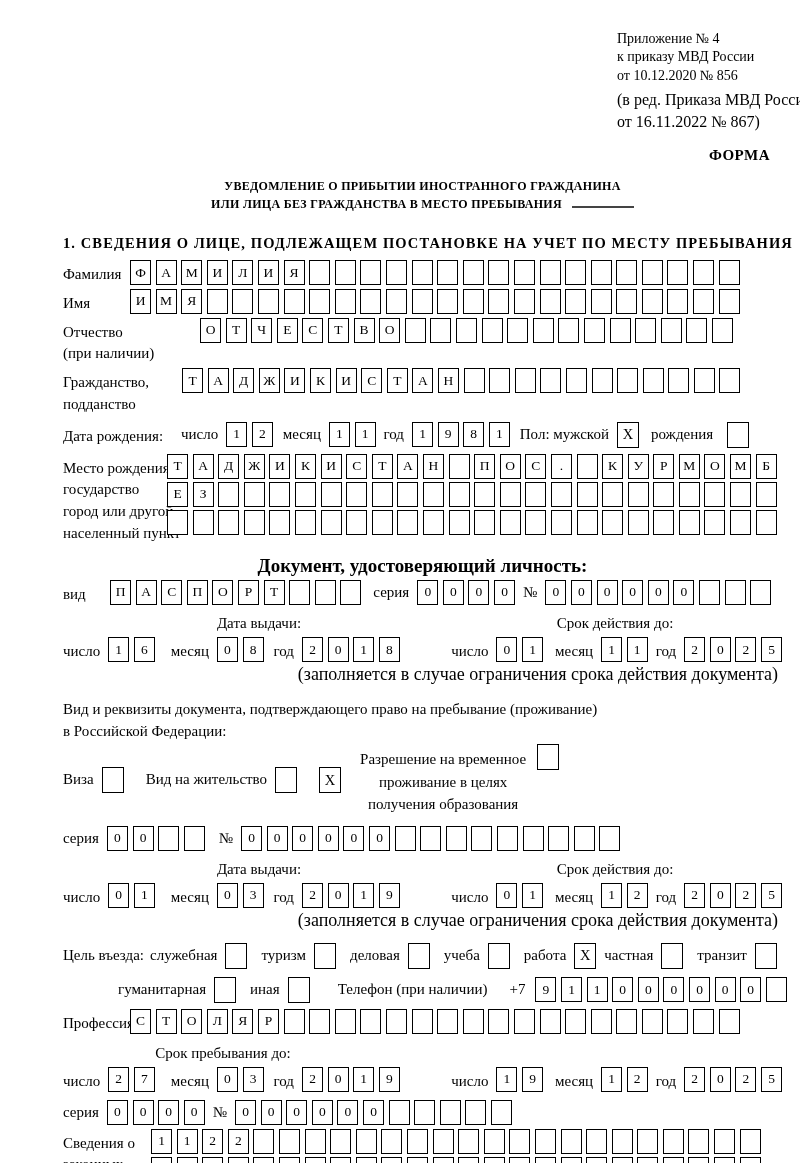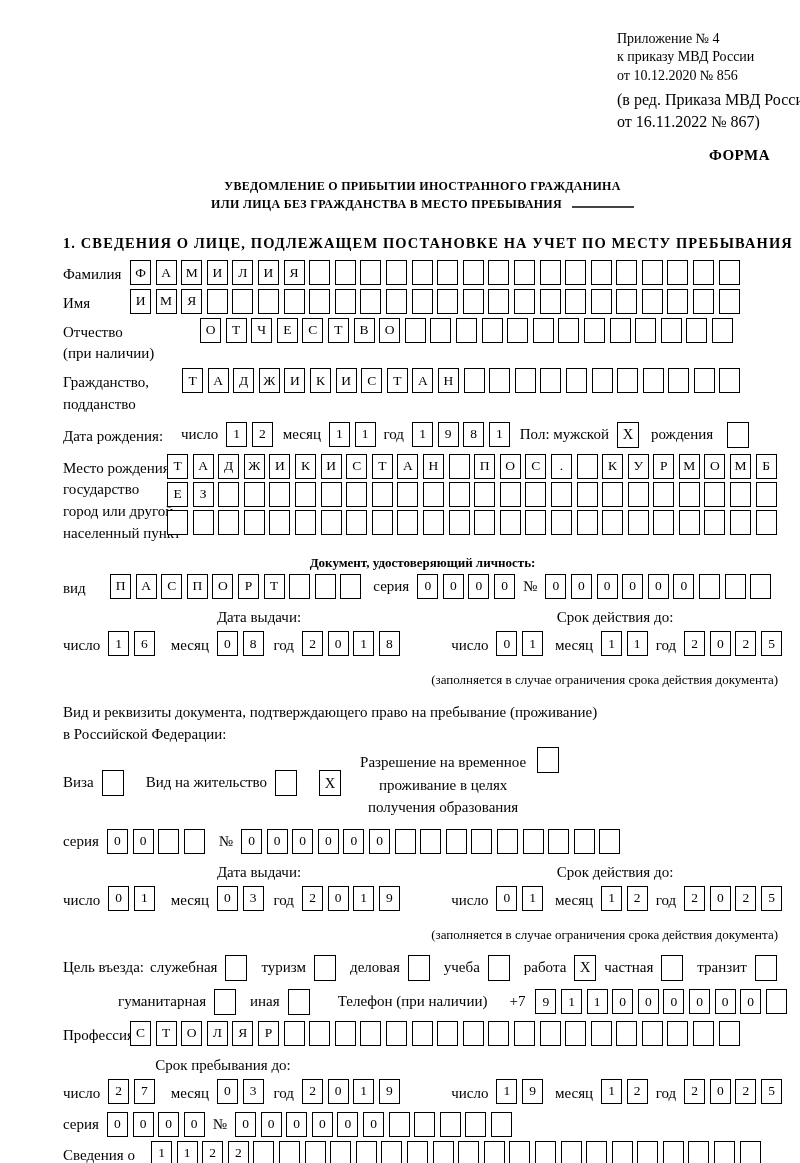--- a/index.html
+++ b/index.html
@@ -18,28 +18,28 @@
        justify-content:center;font-size:13.5px;flex:none;background:#fff;}
   .cbox{width:22px;height:26px;border:1.6px solid #000;box-sizing:border-box;display:flex;align-items:center;
         justify-content:center;font-size:14.5px;flex:none;background:#fff;}
   .w67{width:67px;} .w137{width:137px;} .w119{width:119px;} .w104{width:104px;} .w88{width:88px;}
   .stack{display:flex;flex-direction:column;gap:3px;}
   .dhead{display:flex;margin-top:10px;}
   .dhead .dh-l{width:392px;text-align:center;}
   .dhead .dh-r{width:320px;text-align:center;}
   .dline{display:flex;align-items:center;margin-top:2px;}
   .dlab{margin:0 8px 0 0;padding-top:4px;white-space:nowrap;}
-  .note{font-size:13px;text-align:right;margin-top:16px;margin-right:4px;}
+  .note{font-size:18px;text-align:right;margin-top:2px;margin-right:4px;}
   .plain{margin-top:12px;line-height:1.6;}
   .opts{display:flex;align-items:center;margin-top:4px;}
   .opt{display:flex;align-items:flex-start;}
   .opt .ol{padding-top:4px;white-space:nowrap;margin-right:8px;}
   .opt .ol-c{padding-top:4px;text-align:center;margin-right:8px;line-height:1.5;}
   .w212{width:212px;} .w172{width:172px;}
-  .docc{text-align:center;font-weight:bold;font-size:13px;margin-top:10px;}
+  .docc{text-align:center;font-weight:bold;font-size:19px;margin-top:10px;}
   .purline{display:flex;align-items:center;margin-top:6px;}
   .purline .pl{padding-top:0;white-space:nowrap;}
   .pcb{margin:0 14px 0 8px;}
   .hdr div,.lbl div{white-space:nowrap;}
 </style>
 </head>
 <body>
 
 <div class="page">
 

